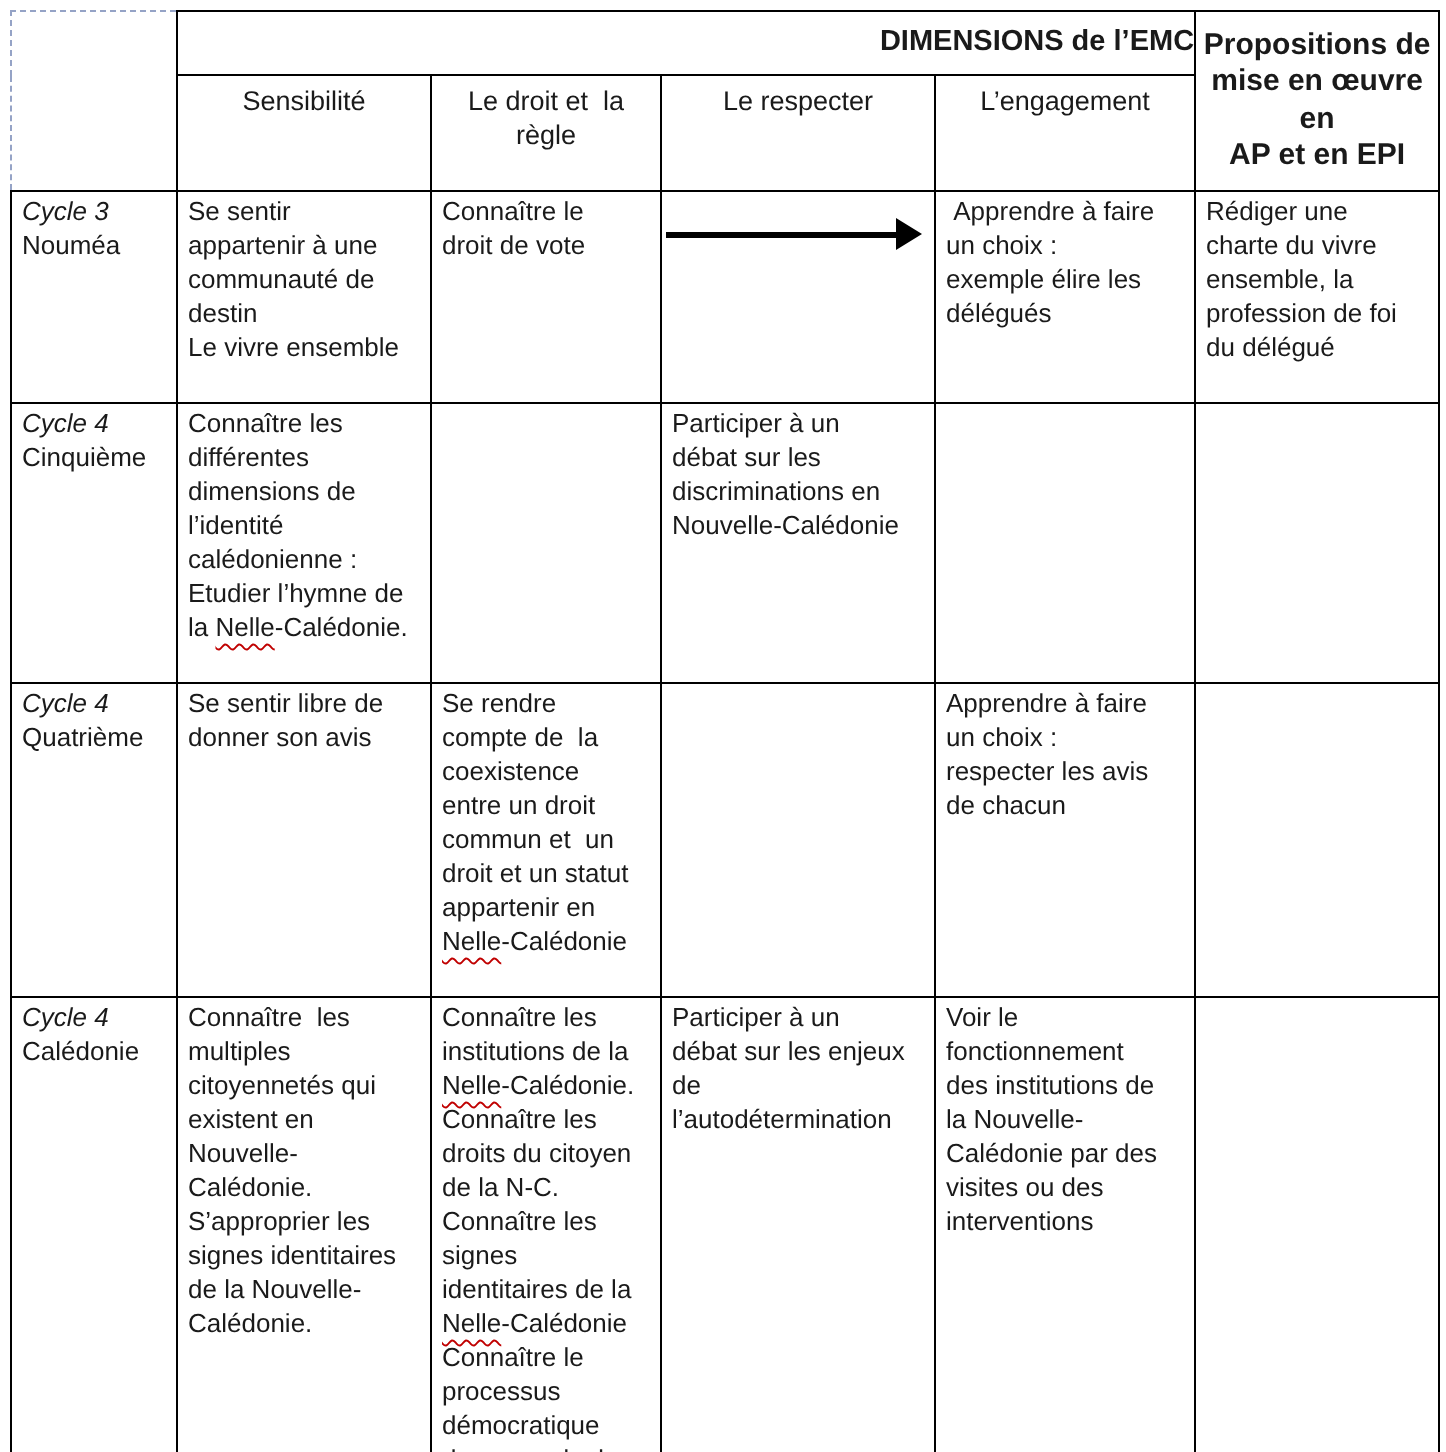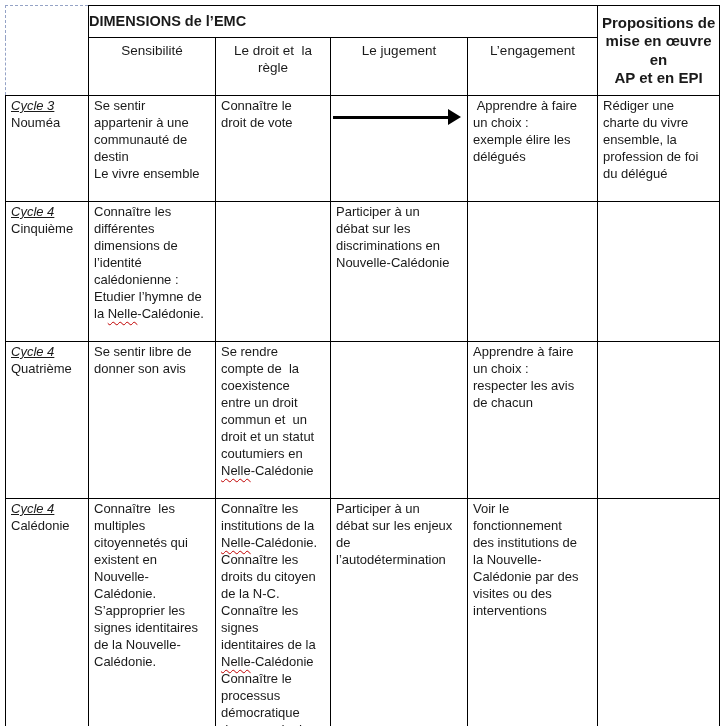--- a/index.html
+++ b/index.html
@@ -29,41 +29,41 @@
     color: #1a1a1a;
     overflow: hidden;
   }
   td.corner {
     border-top: 1.6px dashed #95a3c6;
     border-left: 1.6px dashed #95a3c6;
   }
   td.h1-title {
     font-weight: bold;
     font-size: 14.5px;
-    text-align: left;
+    text-align: right;
     vertical-align: middle;
     padding: 0;
   }
   td.prop-header {
     font-weight: bold;
     font-size: 15px;
     line-height: 18.5px;
     text-align: center;
     vertical-align: middle;
     white-space: pre-wrap;
     padding: 0 2px;
   }
   tr.h2 td {
     text-align: center;
     font-size: 13.5px;
     padding-top: 4px;
     white-space: pre-wrap;
   }
   .cell { white-space: pre-wrap; margin-top: 44px; }
-  .cycle-name { display: block; font-style: italic; text-decoration: underline; }
+  .cycle-name { display: block; font-style: italic; }
   .cycle-level { display: block; }
   .sq {
     text-decoration-line: underline;
     text-decoration-style: wavy;
     text-decoration-color: #c00000;
     text-decoration-thickness: 1px;
     text-underline-offset: 2.5px;
   }
   td.jug-rel { position: relative; }
   .arrow {
@@ -109,21 +109,21 @@
       <td class="corner" rowspan="2"></td>
       <td class="h1-title" colspan="4">DIMENSIONS de l’EMC</td>
       <td class="prop-header" rowspan="2">Propositions de
 mise en œuvre en
 AP et en EPI</td>
     </tr>
     <tr class="h2" style="height:38px">
       <td>Sensibilité</td>
       <td>Le droit et  la
 règle</td>
-      <td>Le jugement</td>
+      <td>Le respecter</td>
       <td>L’engagement</td>
     </tr>
 
     <tr style="height:89px">
       <td>
         <span class="cycle-name">Cycle 3</span>
         <span class="cycle-level">Nouméa</span>
       </td>
       <td class="cell"><span>Se sentir
 appartenir à une
@@ -176,21 +176,21 @@
         <span class="cycle-level">Quatrième</span>
       </td>
       <td class="cell"><span>Se sentir libre de
 donner son avis</span></td>
       <td class="cell"><span>Se rendre
 compte de  la
 coexistence
 entre un droit
 commun et  un
 droit et un statut
-coutumiers en
+appartenir en
 </span><span class="sq">Nelle</span><span>-Calédonie</span></td>
       <td class="cell"></td>
       <td class="cell"><span>Apprendre à faire
 un choix :
 respecter les avis
 de chacun</span></td>
       <td class="cell"></td>
     </tr>
 
     <tr style="height:286px">

